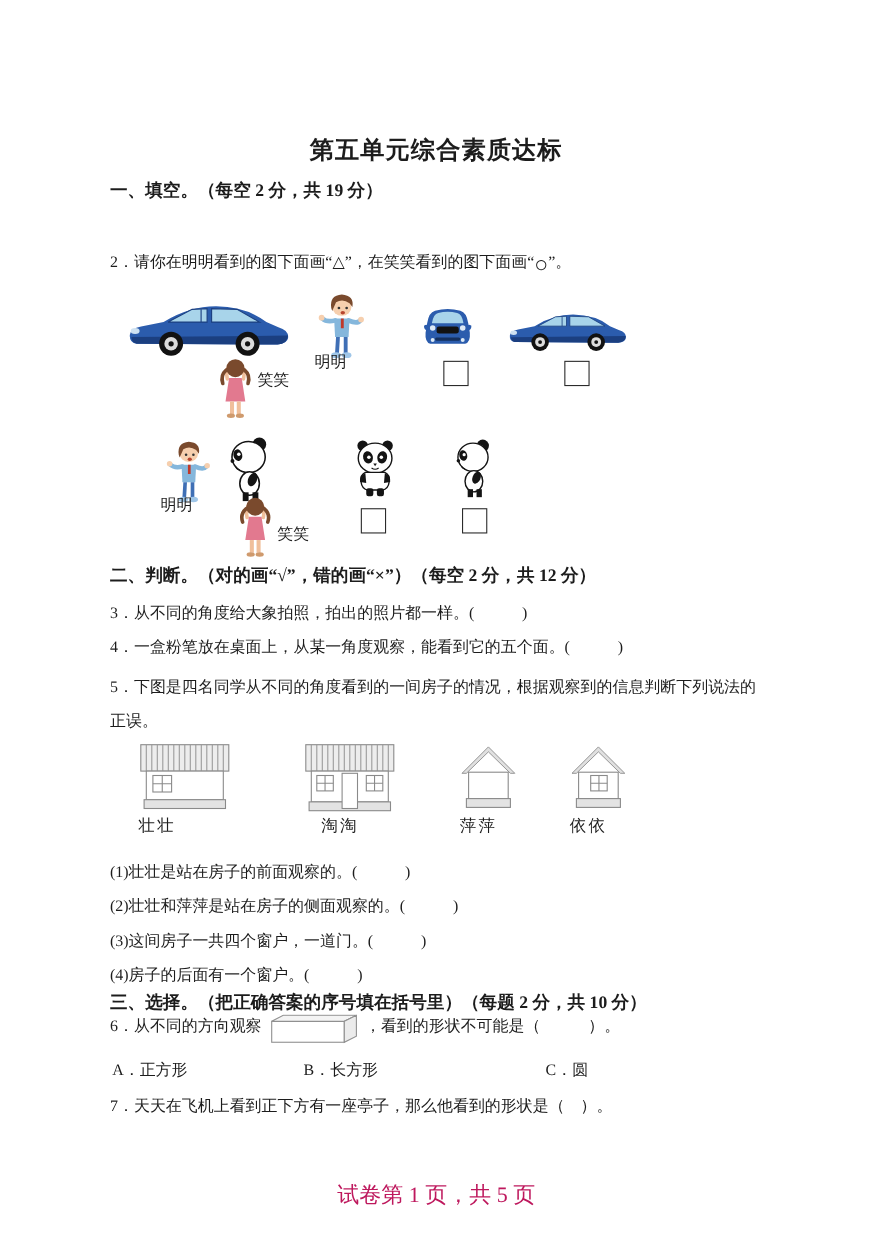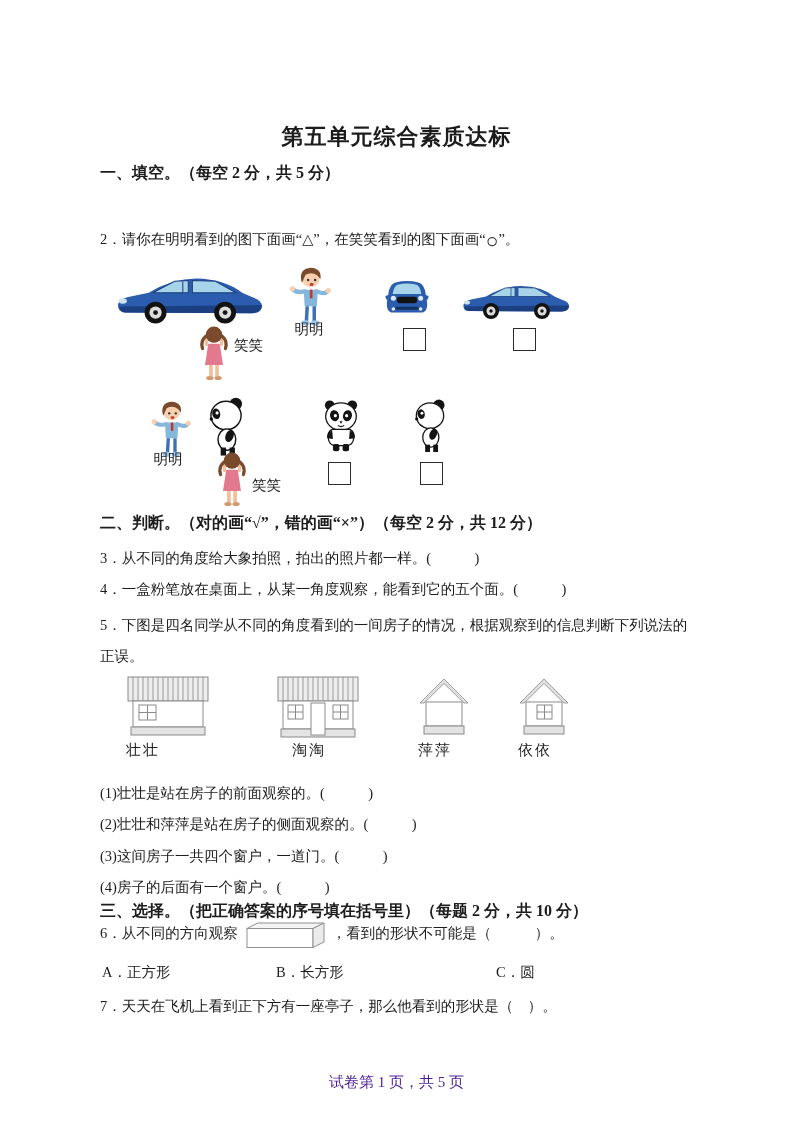--- a/index.html
+++ b/index.html
@@ -11,31 +11,31 @@
   }
   .abs { position:absolute; }
   .title { top:122px; left:0; width:100%; text-align:center;
            font-size:22px; font-weight:bold; letter-spacing:1px; }
   .sec-heading { font-size:16px; font-weight:bold; white-space:nowrap; }
   .qline { font-size:14.5px; white-space:nowrap; line-height:22px; }
   .qwrap { font-size:14.5px; line-height:31px; width:598px; }
   .left100 { left:100px; }
   .scene { left:100px; width:595px; }
   .fig-label { position:absolute; font-size:14.5px; }
-  .fig-label.center { text-align:center; }
+  .fig-label.center { }
   .answer-box { position:absolute; width:23px; height:23px;
                 border:1.5px solid #2b2b2b; background:#fff; }
   .house-label { position:absolute; top:70px; 
                  font-size:15px; letter-spacing:2px; }
   .circle-glyph { display:inline-block; font-size:21px; line-height:0;
                   vertical-align:-4px; font-weight:normal; }
   .q6-row { display:flex; }
   .q6-row .cuboid-svg { margin:0 6px 0 8px; }
   .footer { top:1073px; left:0; width:100%; text-align:center;
-            font-size:15px; color:#4c1d95; }
+            font-size:20px; color:#be185d; }
   svg { display:block; }
 </style>
 </head>
 <body>
 
 <svg width="0" height="0" style="position:absolute" aria-hidden="true">
 <defs>
   <symbol id="car-side" viewBox="0 0 220 90">
     <path d="M12 62 Q2 60 3 50 Q4 42 18 39 L48 33 Q82 12 118 12 Q160 13 185 33 L201 40 Q215 44 214 54 Q213 62 200 63 L12 62 Z" fill="#2b5cad"></path>
     <path d="M5 53 L214 51 Q213 62 200 63 L12 62 Q5 60 5 53 Z" fill="#1b3f80"></path>
@@ -201,21 +201,21 @@
     <path d="M1 6.5 L11.5 1 L78 1 L67 6.5 Z" fill="#f4f4f4" stroke="#909090"></path>
     <path d="M67 6.5 L78 1 L78 20 L67 25.5 Z" fill="#ebebeb" stroke="#909090"></path>
   </symbol>
 </defs>
 </svg>
 
 <div class="page">
 
   <div class="abs title">第五单元综合素质达标</div>
 
-  <div class="abs left100 sec-heading" style="top:163px">一、填空。（每空 2 分，共 5 分）</div>
+  <div class="abs left100 sec-heading" style="top:163px">一、填空。（每空 2 分，共 19 分）</div>
   <div class="abs left100 qline" style="top:228px"><span>2．请你在明明看到的图下面画“△”，在笑笑看到的图下面画“</span><span class="circle-glyph">○</span><span>”。</span></div>
 
   <div class="abs scene" style="top:264px;height:128px">
     <svg class="abs" style="left:16px;top:6px" width="150" height="62">
         <use href="#car-side"></use>
       </svg>
     <svg class="abs" style="left:96px;top:60px" width="36" height="59">
         <use href="#girl-back"></use>
       </svg>
     <span class="fig-label" style="left:134px;top:72px">笑笑</span>

